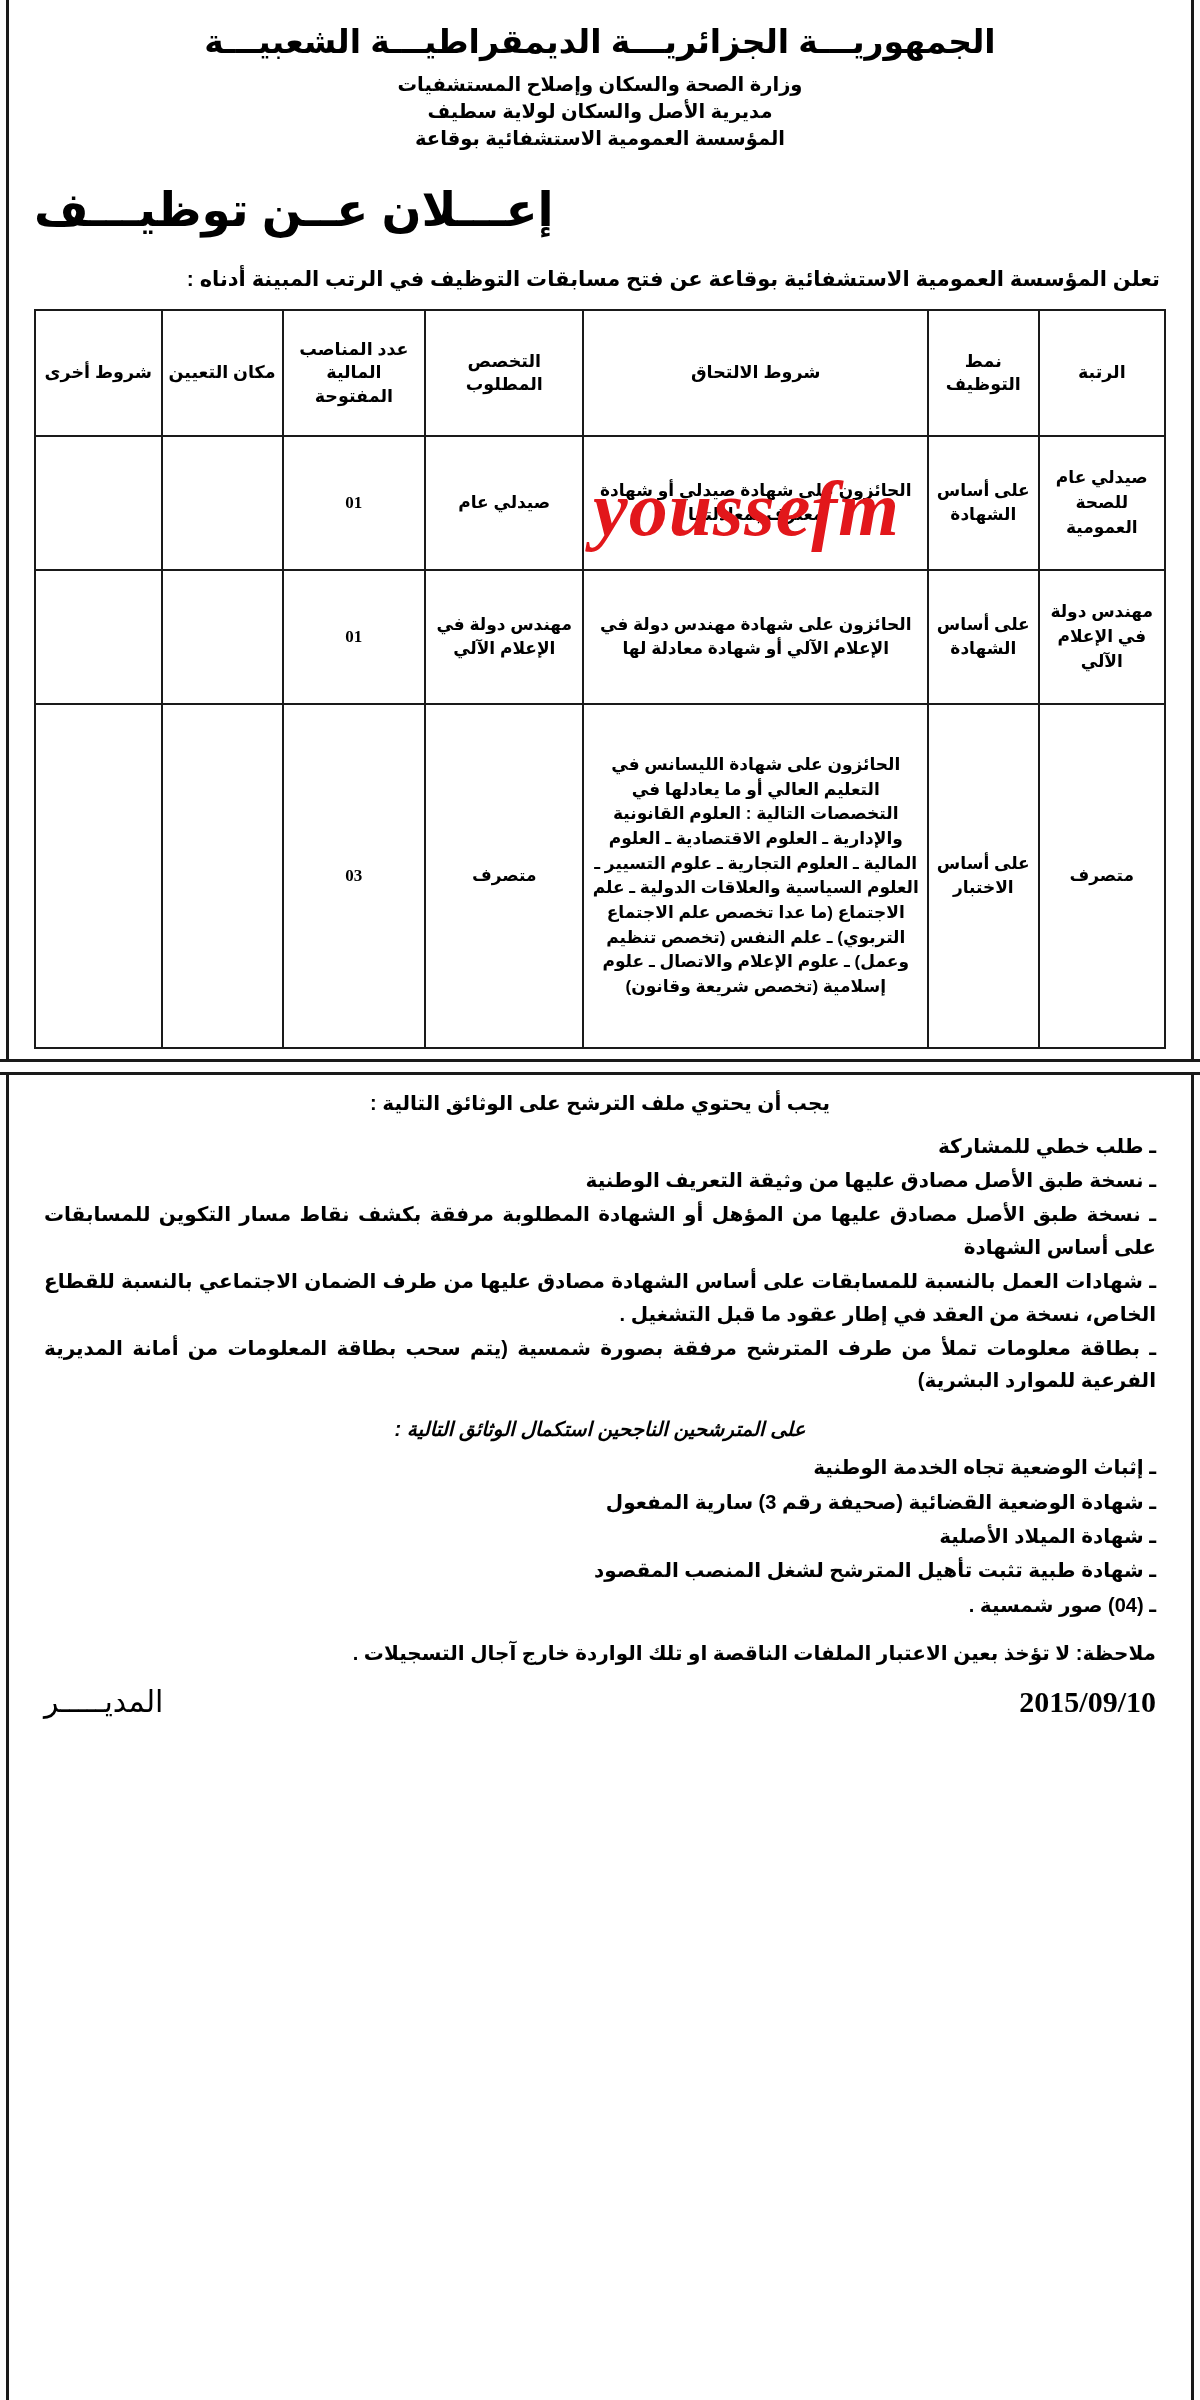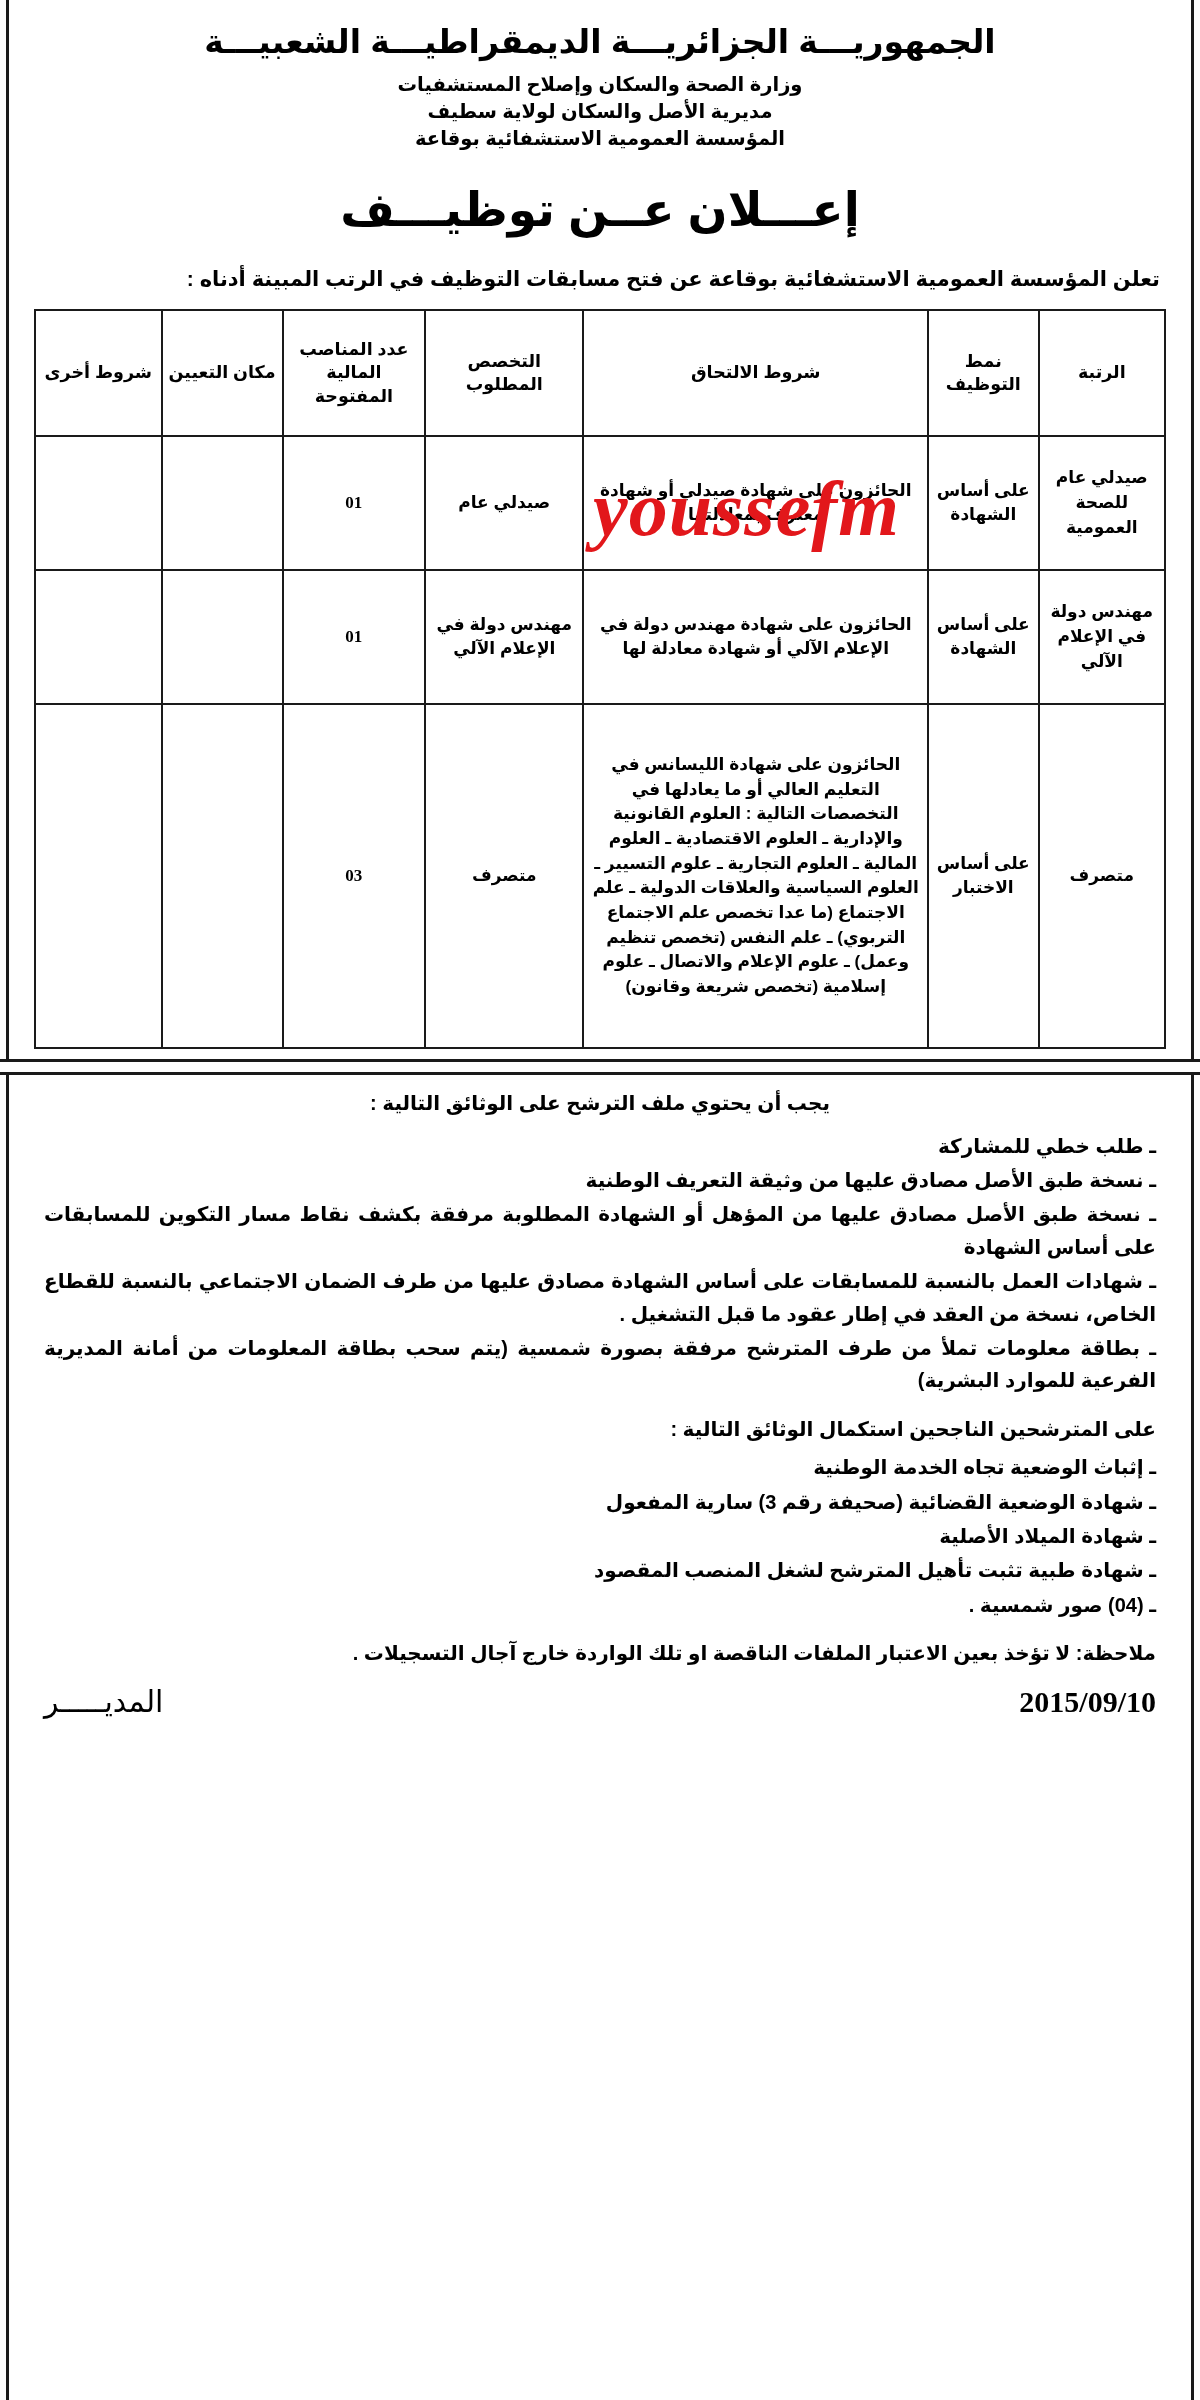--- a/index.html
+++ b/index.html
@@ -50,21 +50,21 @@
     margin: 8px 0 10px 0;
     white-space: nowrap;
   }
   .ministry-line {
     text-align: center;
     font-size: 19.5px;
     font-weight: bold;
     line-height: 1.38;
   }
   .announce {
-    text-align: center;
+    text-align: left;
     font-size: 47px;
     font-weight: bold;
     letter-spacing: 2px;
     margin: 30px 0 26px 0;
   }
   .intro {
     font-size: 21px;
     font-weight: bold;
     line-height: 1.55;
     text-align: right;
@@ -162,22 +162,23 @@
   }
   .docs li {
     margin: 0 0 2px 0;
     text-align: right;
   }
   .docs li.justify {
     text-align: justify;
     text-justify: inter-word;
   }
   .docs .block2-head {
-    text-align: right;
+    text-align: center;
     margin: 16px 0 6px 0;
+    font-style: italic;
   }
   .docs p.para {
     text-align: justify;
     text-justify: inter-word;
     margin: 18px 0 0 0;
     line-height: 1.62;
   }
   .docs p.note {
     text-align: justify;
     margin: 16px 0 0 0;

